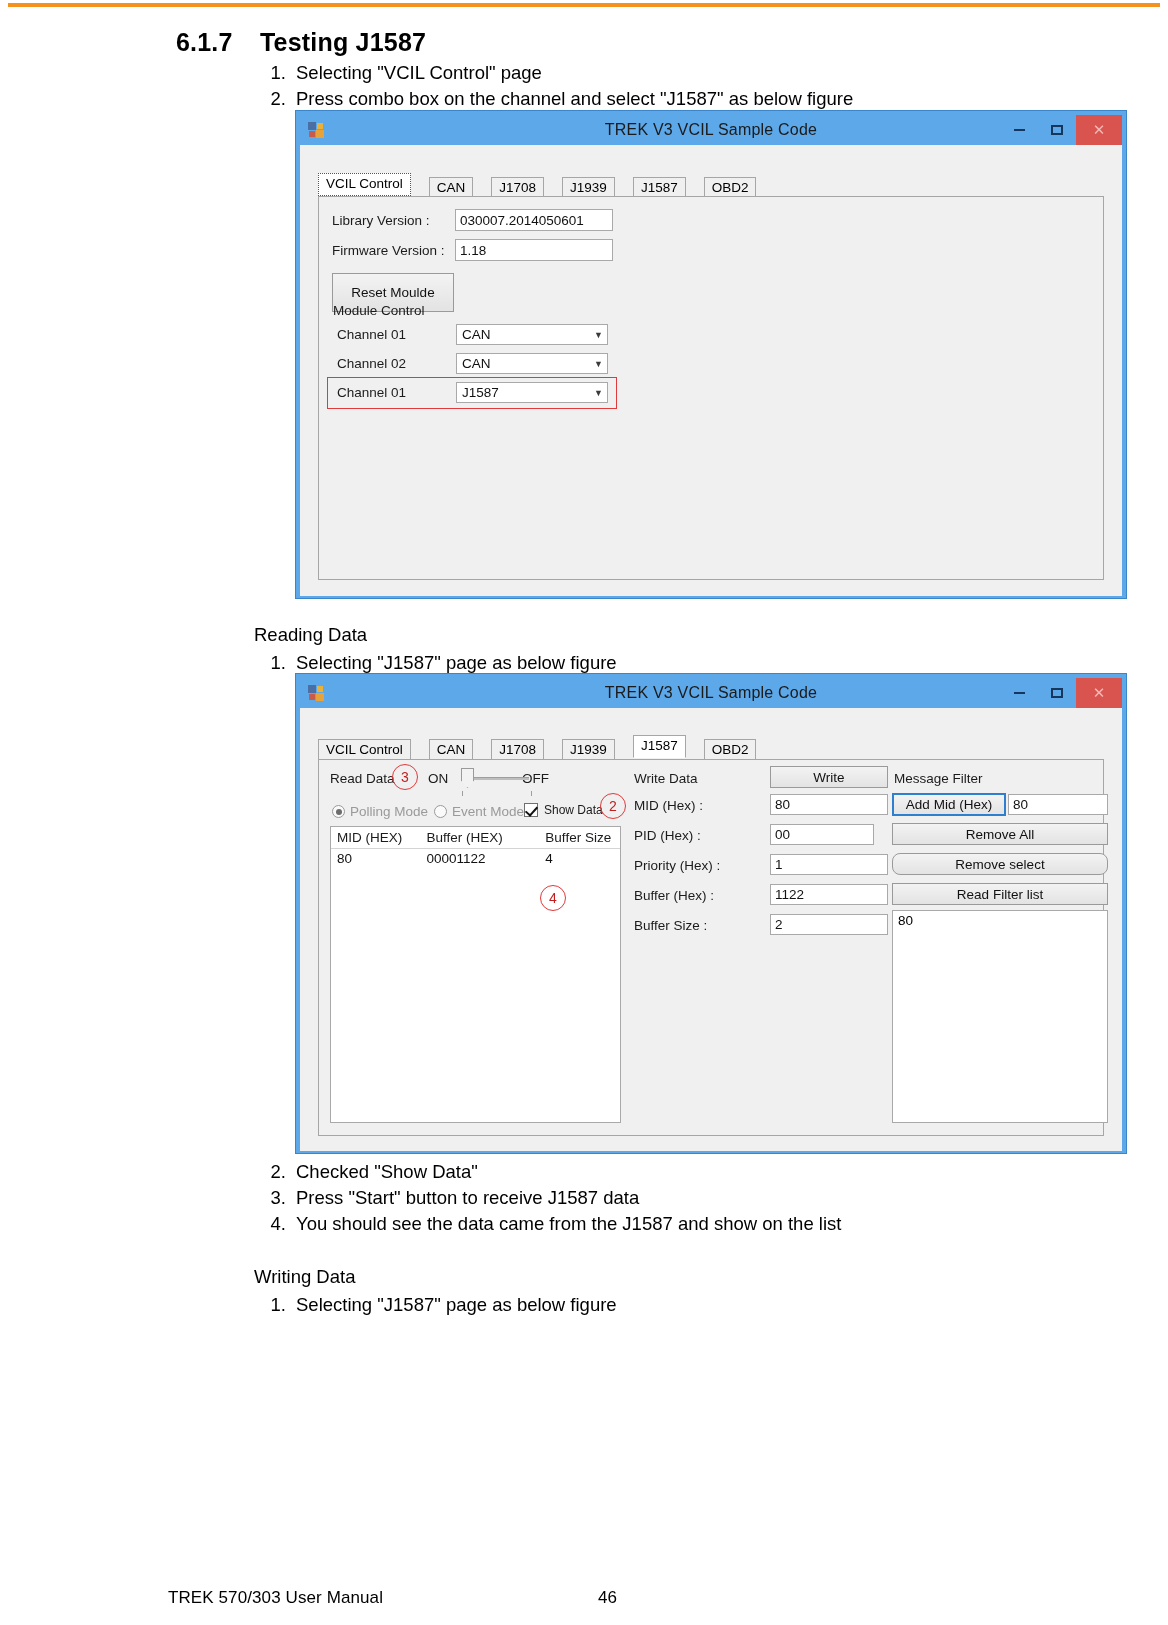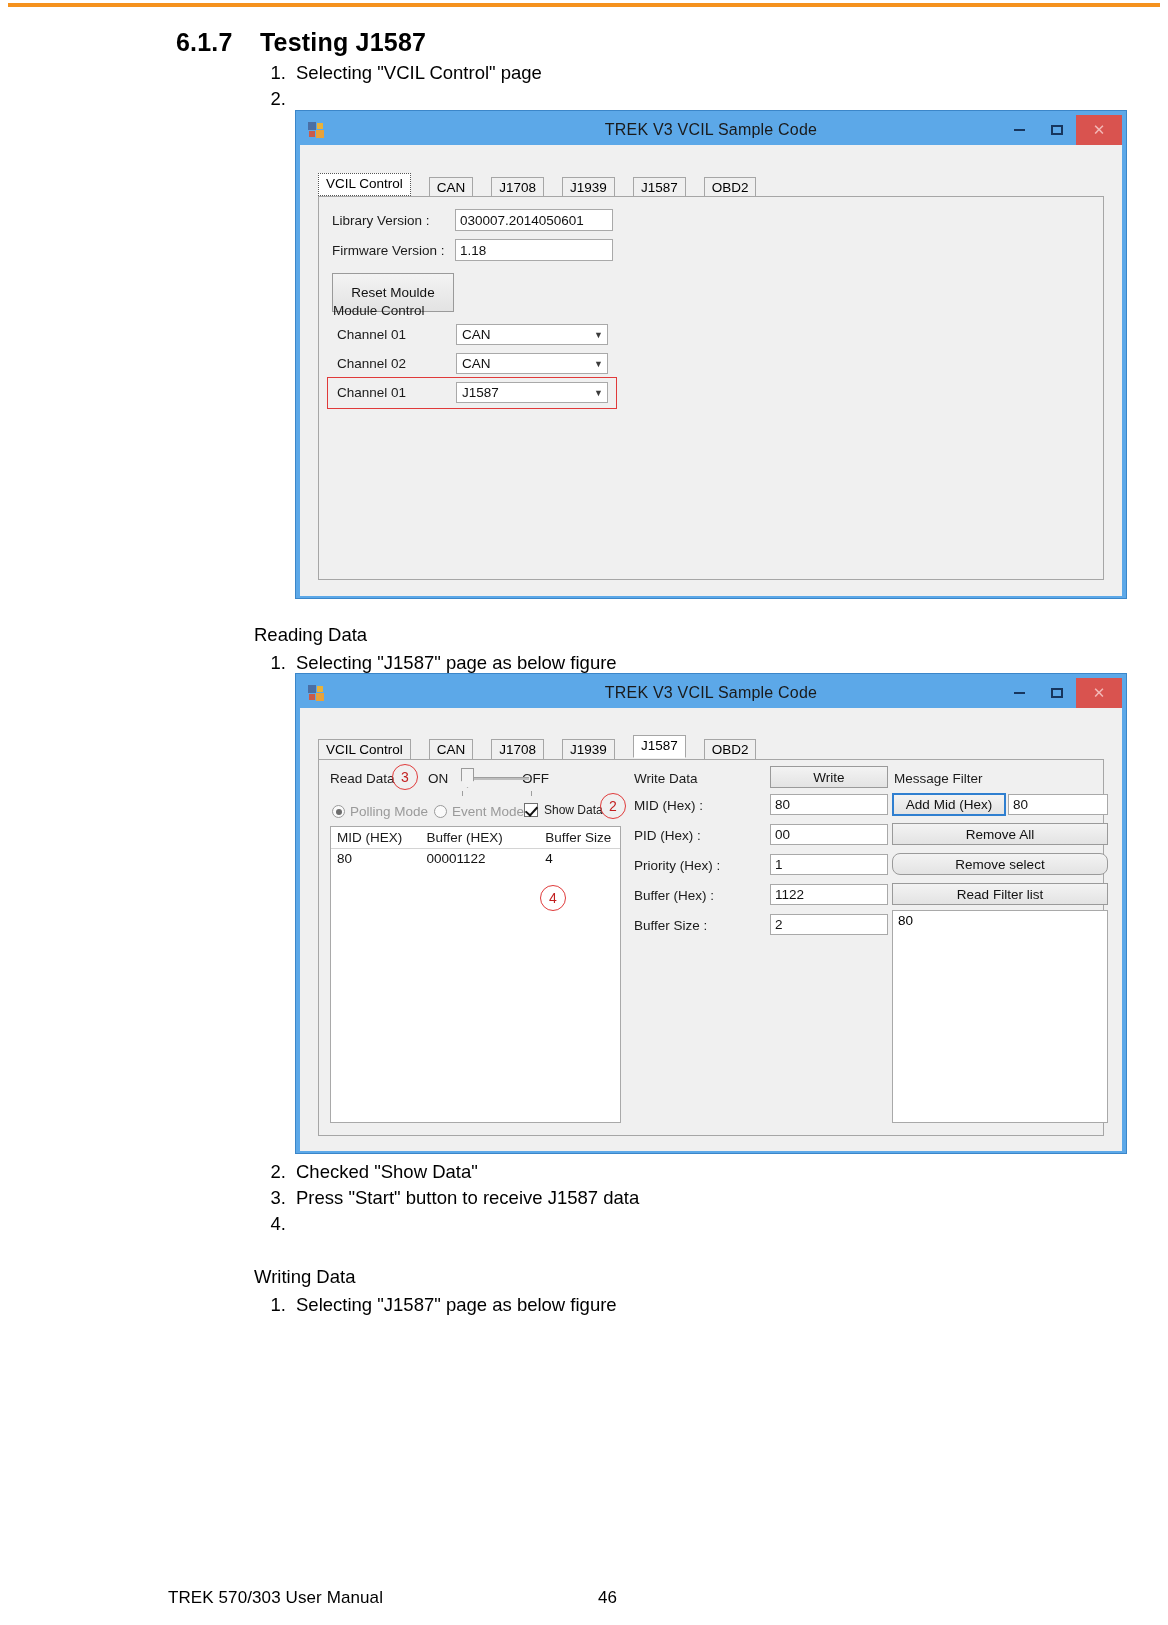--- a/index.html
+++ b/index.html
@@ -219,20 +219,21 @@
   <span class="num">6.1.7</span><span>Testing J1587</span>
 </h2>
 
 <ul class="olist" id="list-intro">
   <li>
     <span class="marker">1.</span>
     <span>Selecting "VCIL Control" page</span>
   </li>
   <li>
     <span class="marker">2.</span>
+    <span>Press combo box on the channel and select "J1587" as below figure</span>
   </li>
 </ul>
 
 <div class="plain-head" id="read-head">Reading Data</div>
 
 <ul class="olist" id="read-list">
   <li>
     <span class="marker">1.</span>
     <span>Selecting "J1587" page as below figure</span>
   </li>
@@ -242,20 +243,21 @@
   <li>
     <span class="marker">2.</span>
     <span>Checked "Show Data"</span>
   </li>
   <li>
     <span class="marker">3.</span>
     <span>Press "Start" button to receive J1587 data</span>
   </li>
   <li>
     <span class="marker">4.</span>
+    <span>You should see the data came from the J1587 and show on the list</span>
   </li>
 </ul>
 
 <div class="plain-head" id="write-head">Writing Data</div>
 
 <ul class="olist" id="write-list">
   <li>
     <span class="marker">1.</span>
     <span>Selecting "J1587" page as below figure</span>
   </li>
@@ -400,21 +402,21 @@
       </div>
     </div>
 
     <div class="group-label" style="left:334px; top:63px;">Write Data</div>
     <div class="btn" style="left:470px; top:58px; width:118px; height:22px;">Write</div>
 
     <div class="lbl" style="left:334px; top:90px;">MID (Hex) :</div>
     <div class="txt" style="left:470px; top:86px; width:118px; height:21px;">80</div>
 
     <div class="lbl" style="left:334px; top:120px;">PID (Hex) :</div>
-    <div class="txt" style="left:470px; top:116px; width:118px; height:21px;">00</div>
+    <div class="txt" style="left:470px; top:116px; width:104px; height:21px;">00</div>
 
     <div class="lbl" style="left:334px; top:150px;">Priority (Hex) :</div>
     <div class="txt" style="left:470px; top:146px; width:118px; height:21px;">1</div>
 
     <div class="lbl" style="left:334px; top:180px;">Buffer (Hex) :</div>
     <div class="txt" style="left:470px; top:176px; width:118px; height:21px;">1122</div>
 
     <div class="lbl" style="left:334px; top:210px;">Buffer Size :</div>
     <div class="txt" style="left:470px; top:206px; width:118px; height:21px;">2</div>
 

